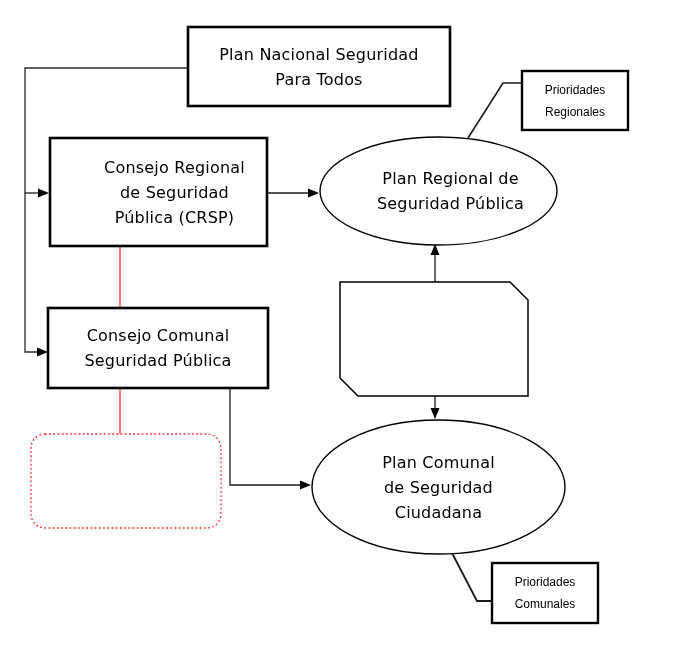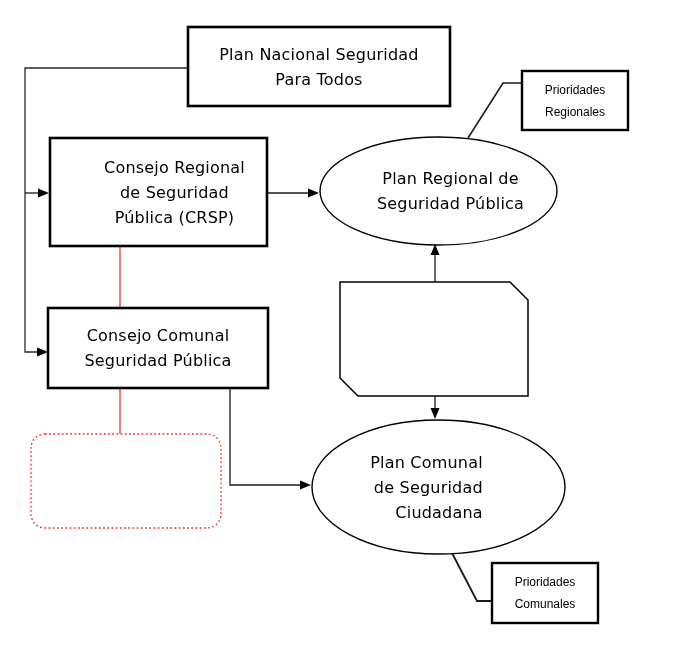--- a/index.html
+++ b/index.html
@@ -75,21 +75,21 @@
 de Seguridad
 Pública (CRSP)</div>
 
   <div class="lbl f-main" style="left:48px; top:308px; width:220px; height:80px;">Consejo Comunal
 Seguridad Pública</div>
 
   <div class="lbl f-main" style="left:332px; top:137px; width:237px; height:108px;">Plan Regional de
 Seguridad Pública</div>
 
 
-  <div class="lbl f-main" style="left:300px; top:420px; width:253px; height:134px;text-align:right;">Plan Comunal
+  <div class="lbl f-main" style="left:312px; top:420px; width:253px; height:134px;">Plan Comunal
 de Seguridad
 Ciudadana</div>
 
   <div class="lbl f-sub" style="left:522px; top:71px; width:106px; height:59px;">Prioridades
 Regionales</div>
 
   <div class="lbl f-sub" style="left:492px; top:563px; width:106px; height:60px;">Prioridades
 Comunales</div>
 
 

